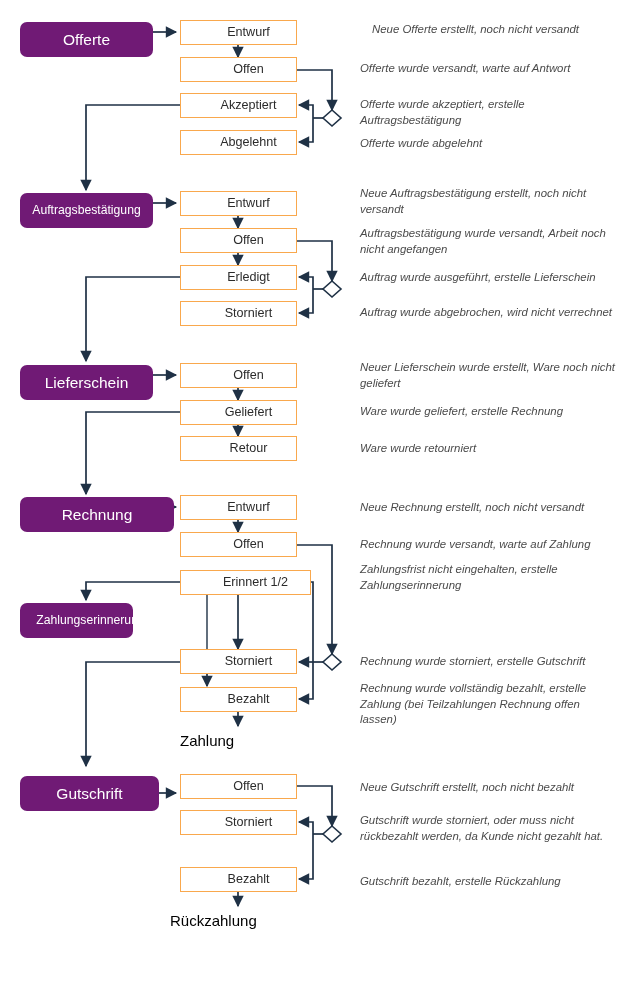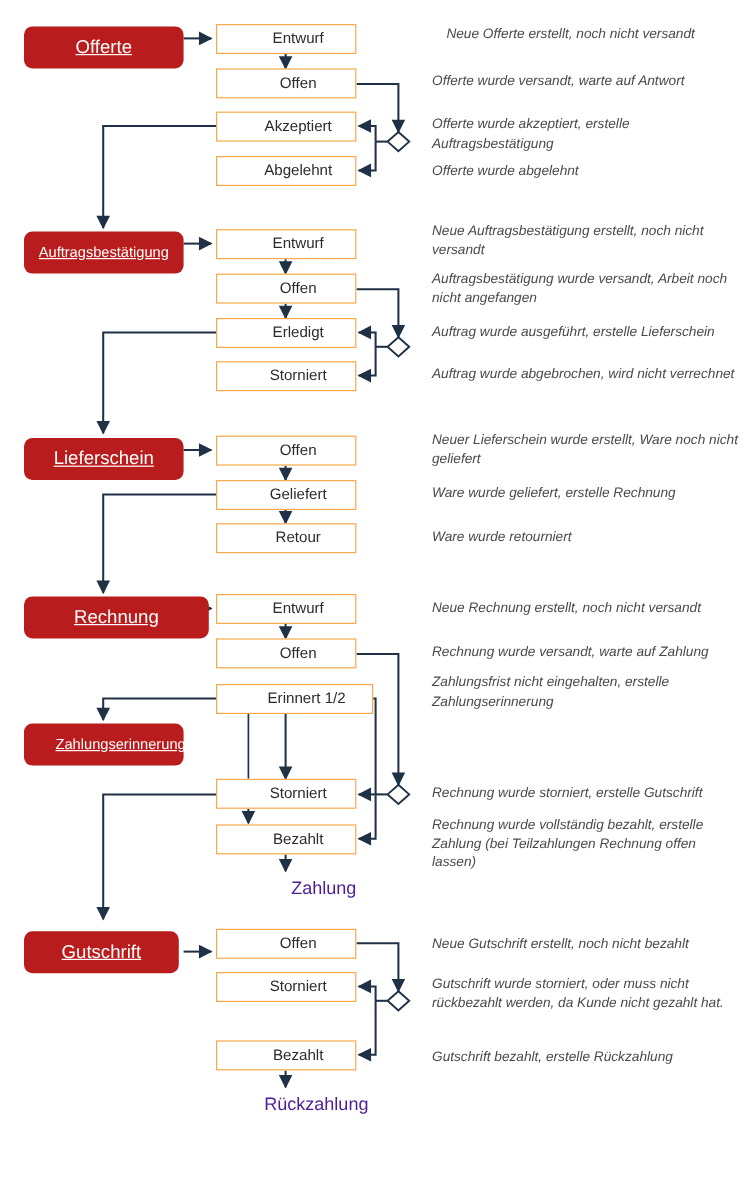--- a/index.html
+++ b/index.html
@@ -16,30 +16,29 @@
   }
   #svg-layer{
     position:absolute;
     left:0;top:0;
     width:620px;height:993px;
     pointer-events:none;
   }
   .group-label{
     position:absolute;
     box-sizing:border-box;
-    background:#b91c1c;
+    background:#701a75;
     border-radius:7px;
     color:#ffffff;
     display:flex;
     align-items:center;
     justify-content:center;
     text-align:center;
     line-height:1.1;
     font-weight:400;
-    text-decoration:underline;
   }
   .group-label.big{ font-size:15.5px; }
   .group-label.small{ font-size:12.2px; }
 
   .state-box{
     position:absolute;
     box-sizing:border-box;
     background:#ffffff;
     border:1.3px solid #F9A84D;
     color:#2b2b2b;
@@ -47,23 +46,23 @@
     display:flex;
     align-items:center;
     justify-content:center;
     text-align:center;
     line-height:1;
     padding-left:20px;
   }
 
   .terminal{
     position:absolute;
-    color:#4c1d95;
+    color:#000000;
     font-size:15px;
-    text-align:right;
+    text-align:left;
     line-height:1;
   }
 
   .desc{
     position:absolute;
     font-style:italic;
     font-size:11.4px;
     line-height:1.36;
     color:#4a4a4a;
     width:258px;
@@ -152,23 +151,23 @@
   </svg>
 
   <div class="group-label big" style="left:20px;  top:22px;  width:133px; height:35px;">Offerte</div>
 
   <div class="group-label small" style="left:20px;  top:193px; width:133px; height:35px;">Auftragsbestätigung</div>
 
   <div class="group-label big" style="left:20px;  top:365px; width:133px; height:35px;">Lieferschein</div>
 
   <div class="group-label big" style="left:20px;  top:497px; width:154px; height:35px;">Rechnung</div>
 
-  <div class="group-label small" style="left:20px;  top:603px; width:133px; height:35px;padding-left:28px;">Zahlungserinnerung</div>
-
-  <div class="group-label big" style="left:20px;  top:776px; width:129px; height:35px;">Gutschrift</div>
+  <div class="group-label small" style="left:20px;  top:603px; width:113px; height:35px;padding-left:28px;">Zahlungserinnerung</div>
+
+  <div class="group-label big" style="left:20px;  top:776px; width:139px; height:35px;">Gutschrift</div>
 
   <div class="state-box" style="left:180px; top:20px;  width:117px; height:25px;">Entwurf</div>
   <div class="state-box" style="left:180px; top:57px;  width:117px; height:25px;">Offen</div>
   <div class="state-box" style="left:180px; top:93px;  width:117px; height:25px;">Akzeptiert</div>
   <div class="state-box" style="left:180px; top:130px; width:117px; height:25px;">Abgelehnt</div>
 
   <div class="state-box" style="left:180px; top:191px; width:117px; height:25px;">Entwurf</div>
   <div class="state-box" style="left:180px; top:228px; width:117px; height:25px;">Offen</div>
   <div class="state-box" style="left:180px; top:265px; width:117px; height:25px;">Erledigt</div>
   <div class="state-box" style="left:180px; top:301px; width:117px; height:25px;">Storniert</div>

